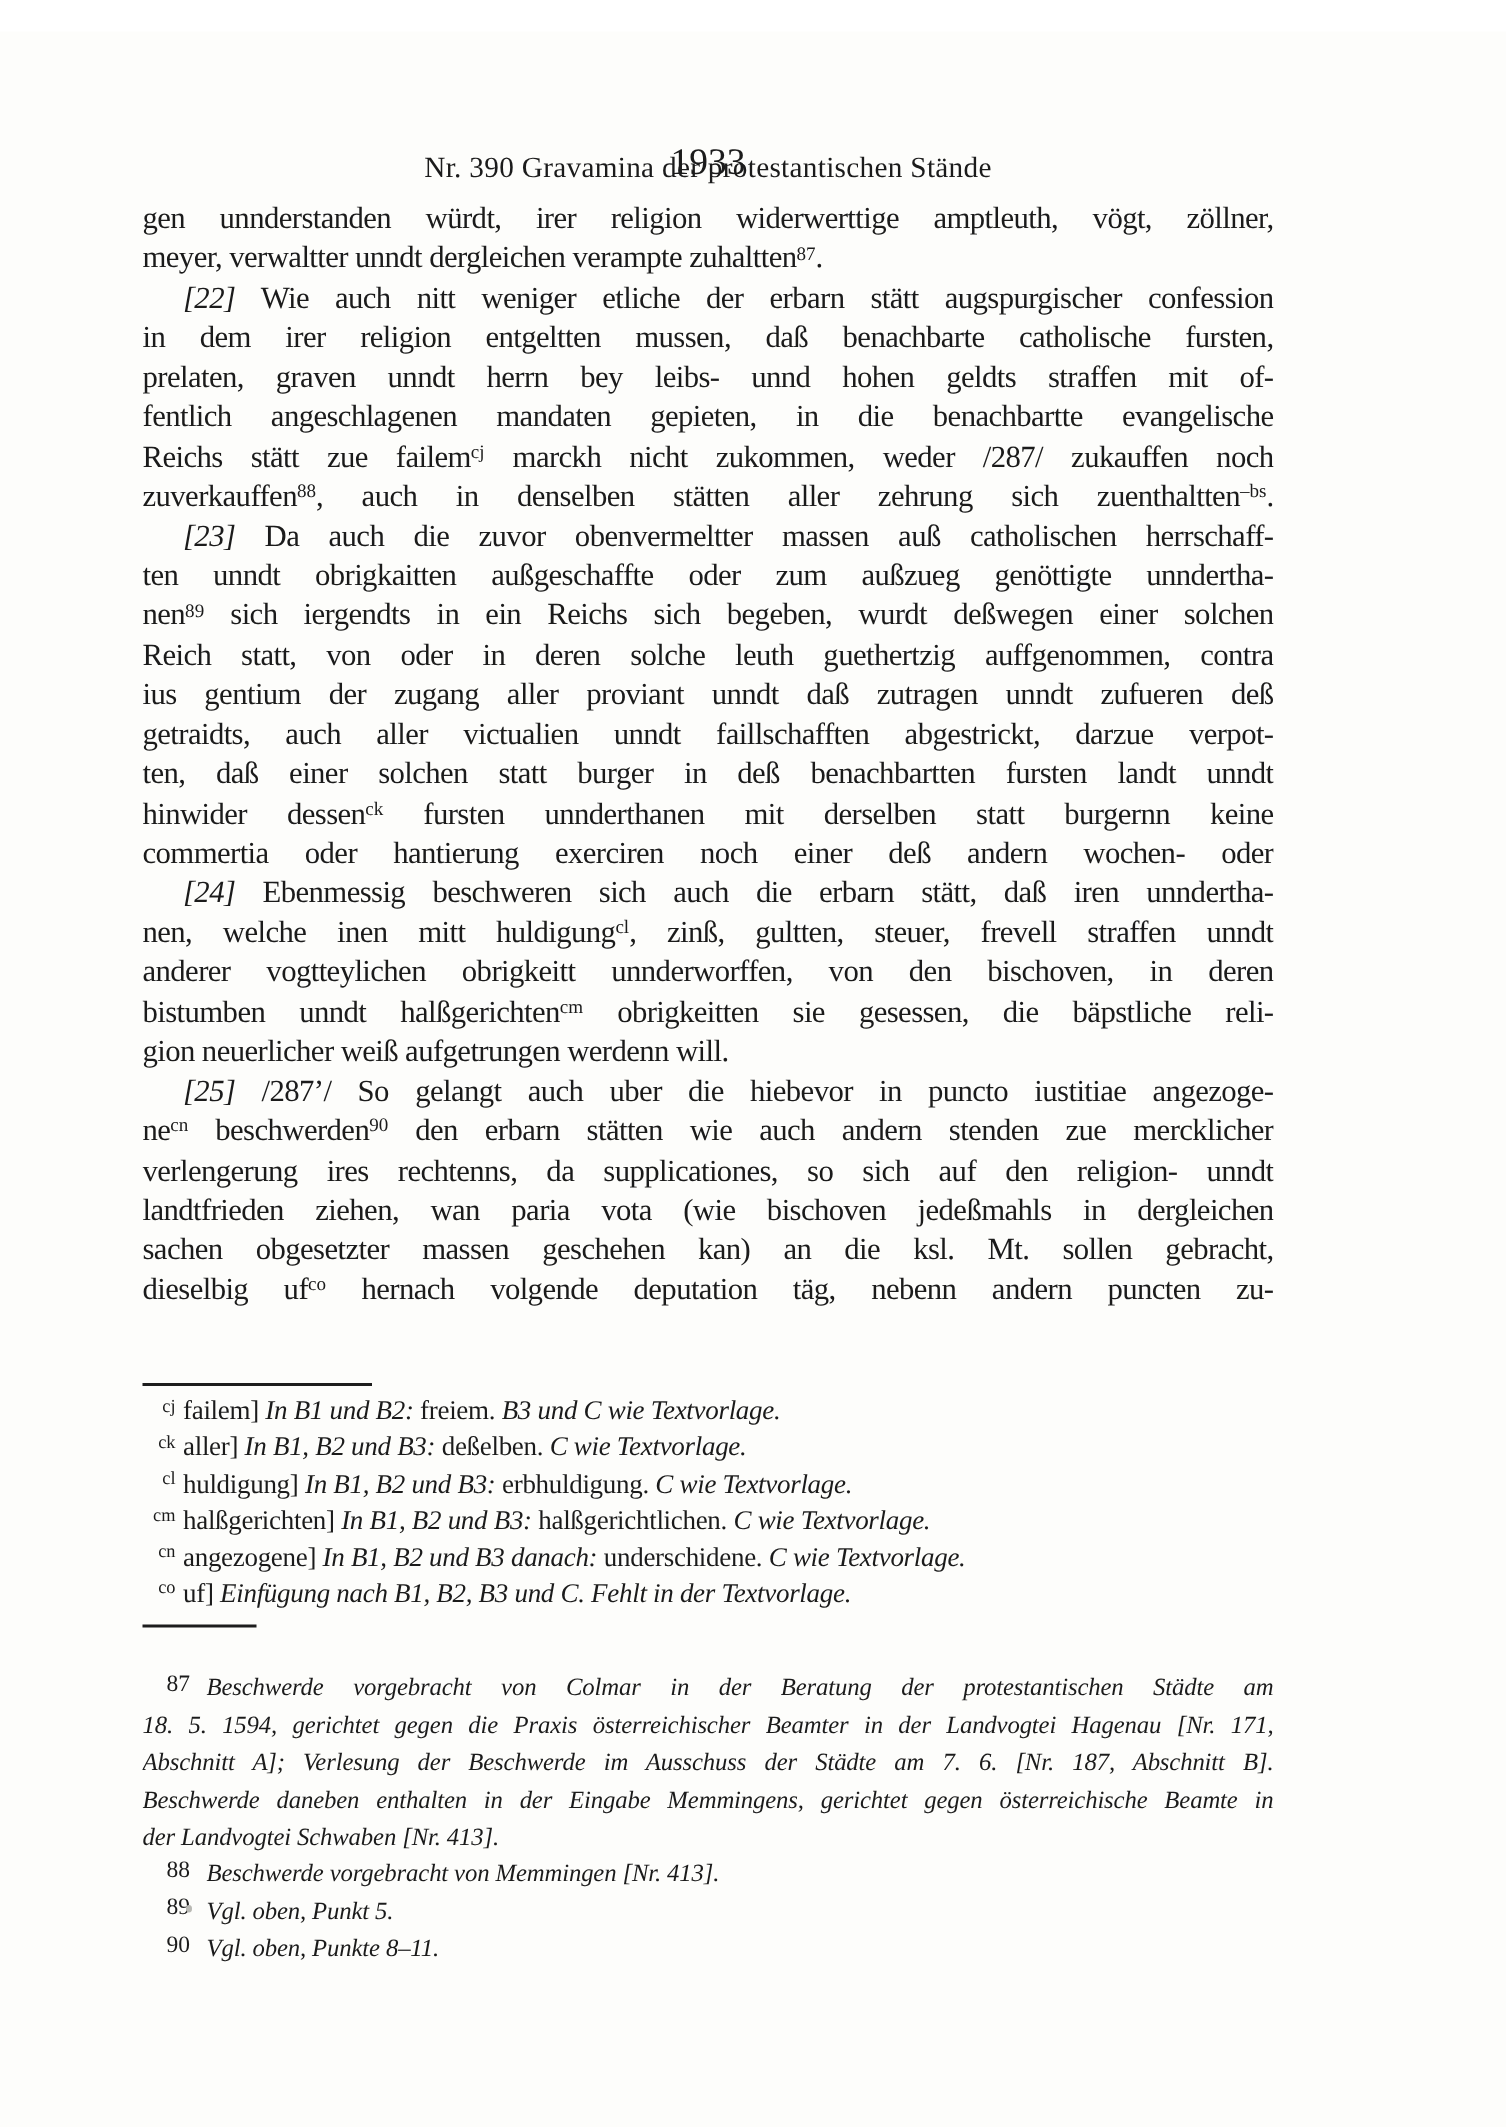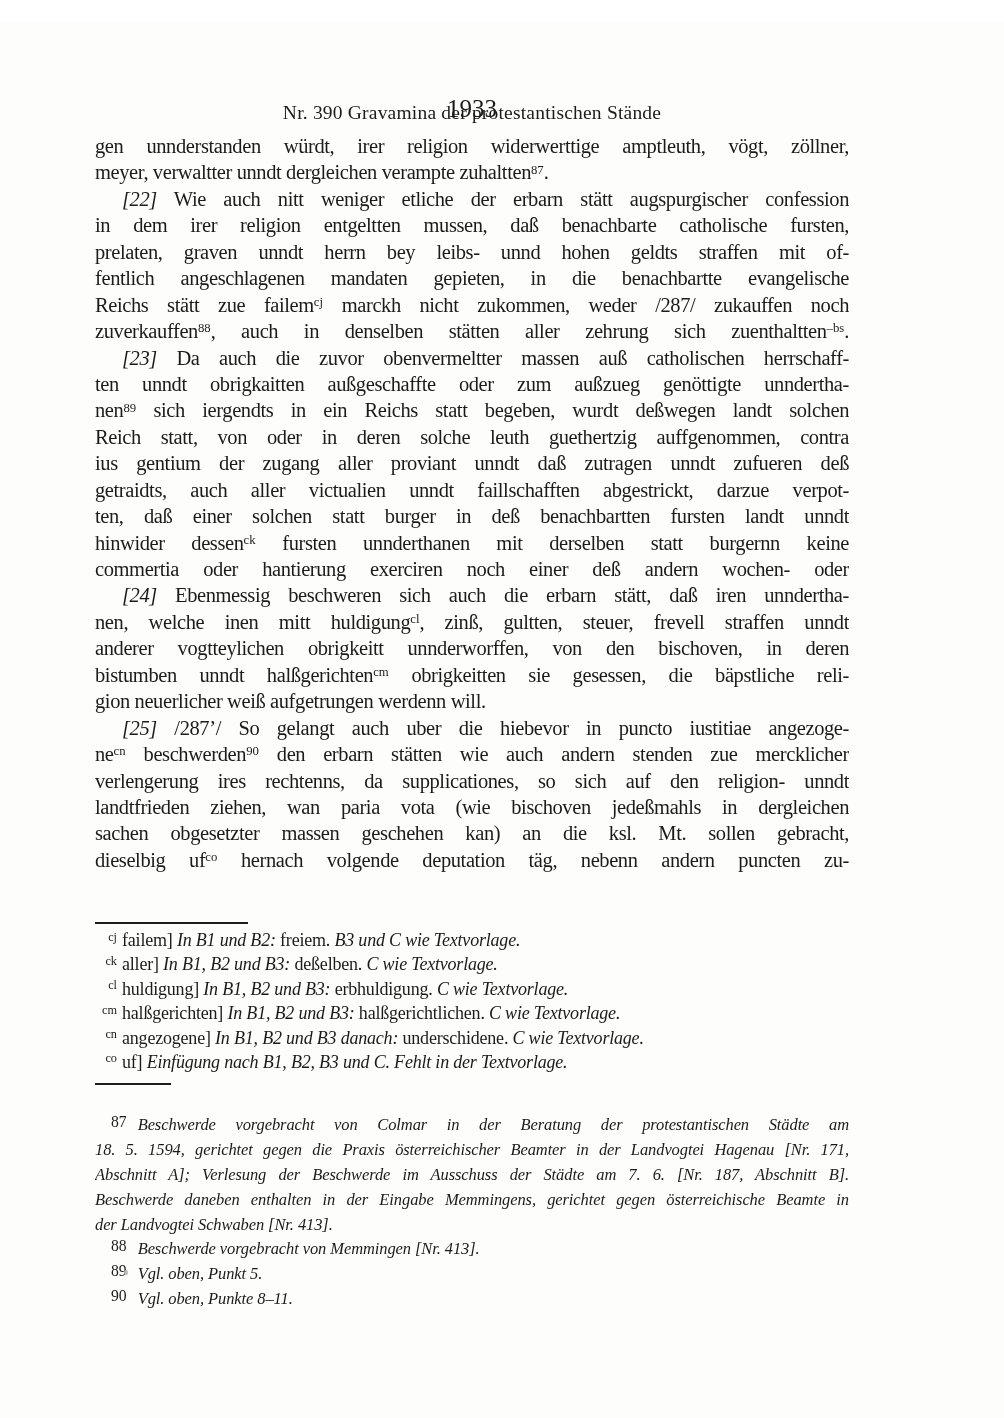--- a/index.html
+++ b/index.html
@@ -62,21 +62,21 @@
       <div class="line just"><span>gen unnderstanden würdt, irer religion widerwerttige amptleuth, vögt, zöllner,</span></div>
       <div class="line"><span>meyer, verwaltter unndt dergleichen verampte zuhaltten</span><span class="sup">87</span><span>.</span></div>
       <div class="line just ind"><span class="it">[22]</span><span> Wie auch nitt weniger etliche der erbarn stätt augspurgischer confession</span></div>
       <div class="line just"><span>in dem irer religion entgeltten mussen, daß benachbarte catholische fursten,</span></div>
       <div class="line just"><span>prelaten, graven unndt herrn bey leibs- unnd hohen geldts straffen mit of-</span></div>
       <div class="line just"><span>fentlich angeschlagenen mandaten gepieten, in die benachbartte evangelische</span></div>
       <div class="line just"><span>Reichs stätt zue failem</span><span class="sup">cj</span><span> marckh nicht zukommen, weder /287/ zukauffen noch</span></div>
       <div class="line just"><span>zuverkauffen</span><span class="sup">88</span><span>, auch in denselben stätten aller zehrung sich zuenthaltten</span><span class="sup">–bs</span><span>.</span></div>
       <div class="line just ind"><span class="it">[23]</span><span> Da auch die zuvor obenvermeltter massen auß catholischen herrschaff-</span></div>
       <div class="line just"><span>ten unndt obrigkaitten außgeschaffte oder zum außzueg genöttigte unndertha-</span></div>
-      <div class="line just"><span>nen</span><span class="sup">89</span><span> sich iergendts in ein Reichs statt begeben, wurdt deßwegen landt solchen</span></div>
+      <div class="line just"><span>nen</span><span class="sup">89</span><span> sich iergendts in ein Reichs sich begeben, wurdt deßwegen einer solchen</span></div>
       <div class="line just"><span>Reich statt, von oder in deren solche leuth guethertzig auffgenommen, contra</span></div>
       <div class="line just"><span>ius gentium der zugang aller proviant unndt daß zutragen unndt zufueren deß</span></div>
       <div class="line just"><span>getraidts, auch aller victualien unndt faillschafften abgestrickt, darzue verpot-</span></div>
       <div class="line just"><span>ten, daß einer solchen statt burger in deß benachbartten fursten landt unndt</span></div>
       <div class="line just"><span>hinwider dessen</span><span class="sup">ck</span><span> fursten unnderthanen mit derselben statt burgernn keine</span></div>
       <div class="line just"><span>commertia oder hantierung exerciren noch einer deß andern wochen- oder</span></div>
       <div class="line just ind"><span class="it">[24]</span><span> Ebenmessig beschweren sich auch die erbarn stätt, daß iren unndertha-</span></div>
       <div class="line just"><span>nen, welche inen mitt huldigung</span><span class="sup">cl</span><span>, zinß, gultten, steuer, frevell straffen unndt</span></div>
       <div class="line just"><span>anderer vogtteylichen obrigkeitt unnderworffen, von den bischoven, in deren</span></div>
       <div class="line just"><span>bistumben unndt halßgerichten</span><span class="sup">cm</span><span> obrigkeitten sie gesessen, die bäpstliche reli-</span></div>

